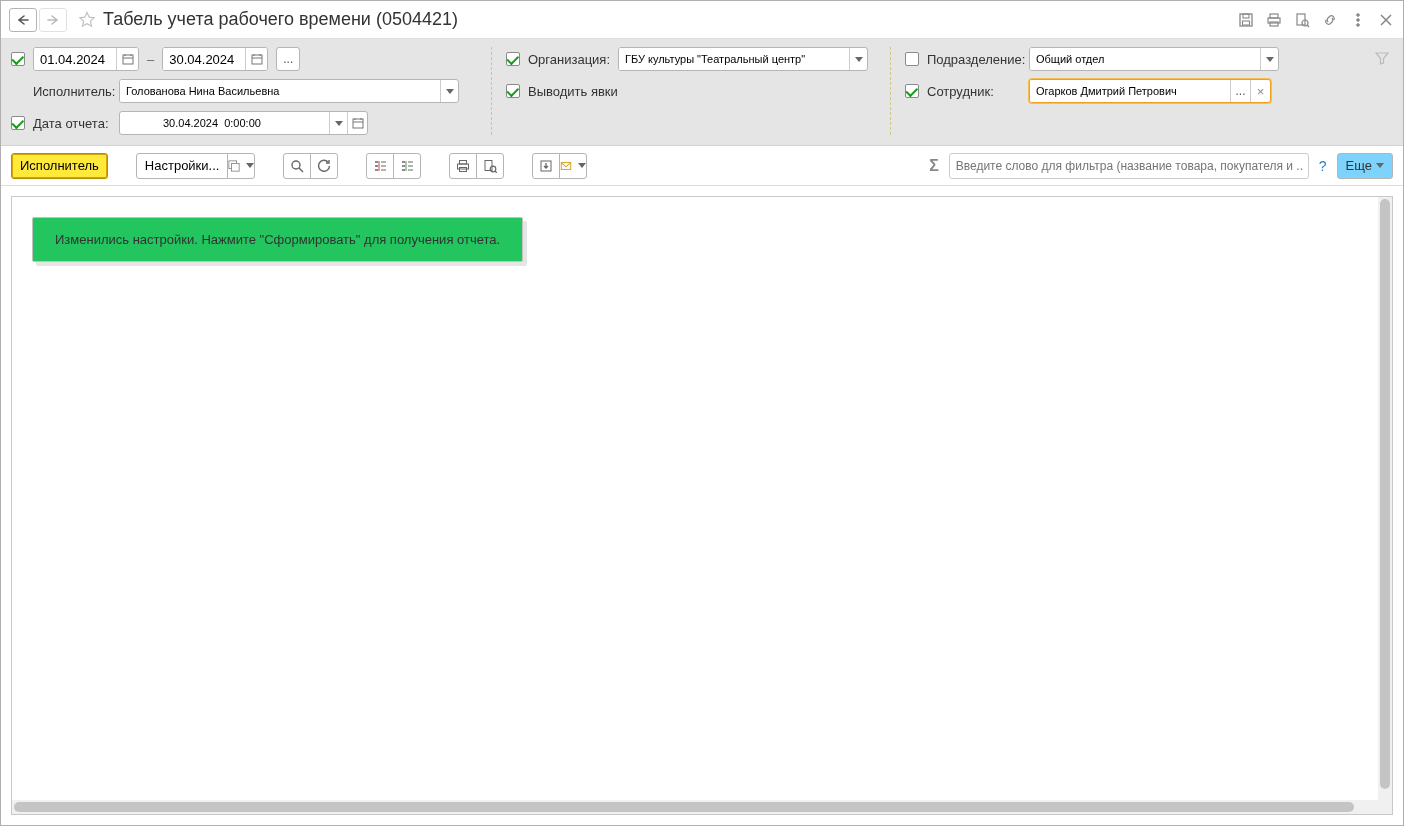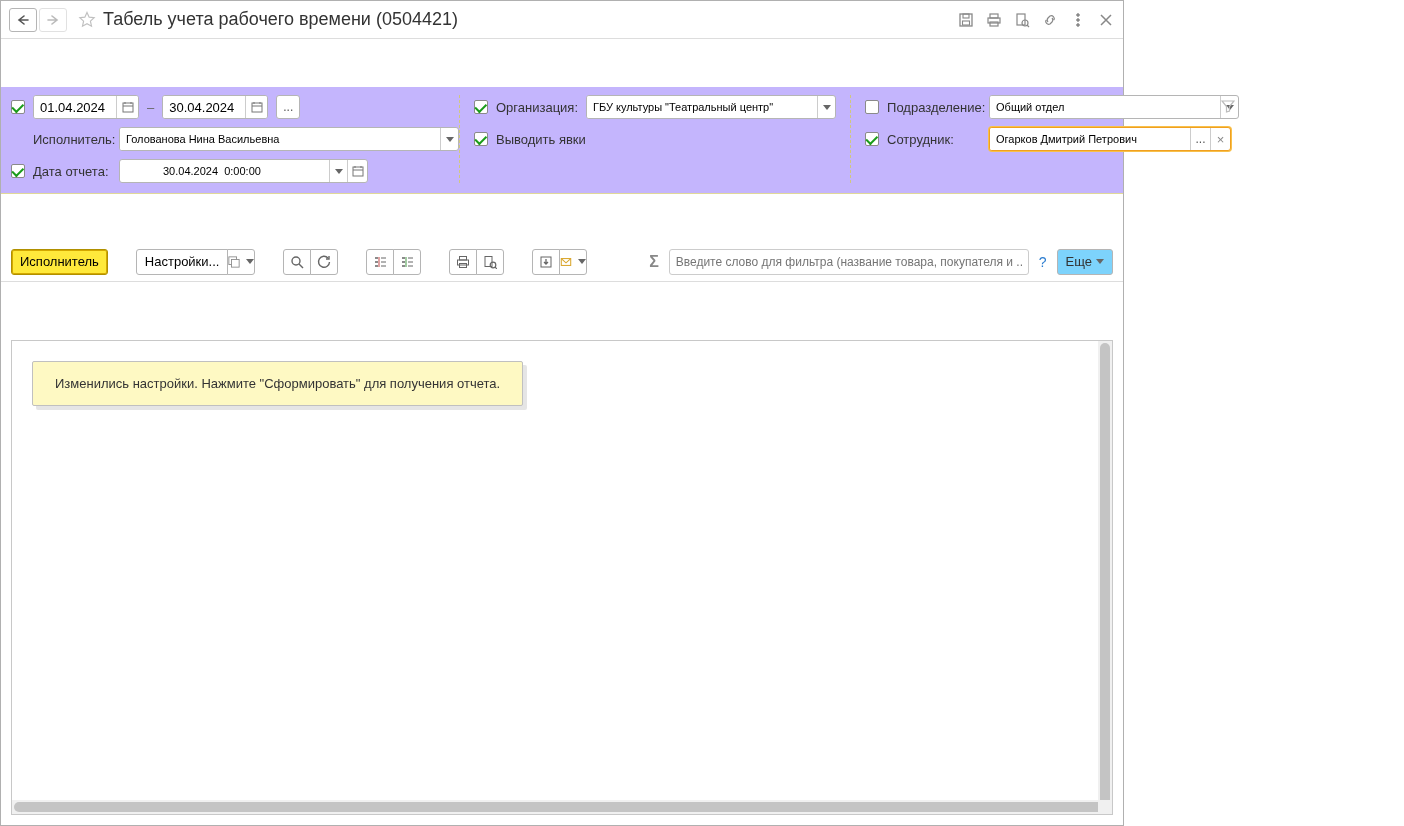--- a/index.html
+++ b/index.html
@@ -1,28 +1,28 @@
 <!DOCTYPE html>
 <html><head>
 <meta charset="utf-8">
 <style>
 * { box-sizing: border-box; font-family: Arial, sans-serif; }
 body { margin: 0; padding: 0; background: #fff; font-size: 13px; color: #333; }
-.window { width: 1124px; height: 826px; border: 1px solid #b0b0b0; display: flex; flex-direction: column; gap: 48px; }
+.window { width: 1404px; height: 826px; border: 1px solid #b0b0b0; display: flex; flex-direction: column; }
 .titlebar { display: flex; align-items: center; height: 38px; padding: 0 8px; border-bottom: 1px solid #ddd; background: #fff; }
 .nav-btn { width: 28px; height: 24px; border: 1px solid #b5b5b5; border-radius: 3px; background: #fff; display: flex; align-items: center; justify-content: center; margin-right: 2px; cursor: pointer; }
 .nav-btn.disabled { opacity: .4; cursor: default; }
 .star-icon { width: 20px; height: 20px; margin: 0 6px 0 8px; }
 .star-icon svg { stroke: #c0c0c0; fill: none; }
 .title-text { font-size: 18px; color: #333; flex: 1; }
 .titlebar-right { display: flex; align-items: center; gap: 10px; }
 .title-icon { width: 18px; height: 18px; display: flex; align-items: center; justify-content: center; cursor: pointer; color: #888; }
 .title-icon svg { stroke: #888; }
 
-.params-panel { background: #c4b5fd; border-bottom: 1px solid #e0d898; display: flex; padding: 8px 10px 10px 10px; gap: 0; }
+.params-panel { background: #e5e5e5; border-bottom: 1px solid #e0d898; display: flex; padding: 8px 10px 10px 10px; gap: 0; }
 .params-col { display: flex; flex-direction: column; gap: 8px; }
 .col1 { width: 480px; }
 .col2 { width: 400px; border-left: 1px dashed #d0c880; border-right: 1px dashed #d0c880; padding: 0 14px; }
 .col3 { flex: 1; padding-left: 14px; position: relative; }
 
 .param-row { display: flex; align-items: center; gap: 8px; min-height: 24px; }
 .cbx { width: 14px; height: 14px; border: 1px solid #8a8a8a; border-radius: 2px; background: #fff; display: inline-flex; align-items: center; justify-content: center; flex-shrink: 0; }
 .cbx.checked::after { content: ""; display: block; width: 9px; height: 5px; border-left: 2px solid #1a9c1a; border-bottom: 2px solid #1a9c1a; transform: rotate(-45deg) translate(0px,-1px); }
 .plabel { color: #333; }
 
@@ -57,21 +57,21 @@
 .tb-group .tb-btn:first-child { border-radius: 3px 0 0 3px; margin-left: 0; }
 .tb-group .tb-btn:last-child { border-radius: 0 3px 3px 0; }
 .tb-gap { width: 10px; }
 .tb-spacer { flex: 1; }
 .sigma { font-size: 16px; color: #888; font-weight: bold; margin-right: 4px; }
 .filter-input { height: 26px; width: 360px; border: 1px solid #ccc; border-radius: 3px; padding: 0 6px; font-size: 12px; color: #aaa; }
 .help-q { color: #2a7cd0; font-size: 14px; margin: 0 4px; cursor: pointer; }
 .more-btn { height: 26px; border: 1px solid #b5b5b5; border-radius: 3px; background: #7dd3fc; padding: 0 8px; display: inline-flex; align-items: center; gap: 4px; cursor: pointer; }
 
 .report-area { flex: 1; margin: 10px; border: 1px solid #c8c8c8; position: relative; overflow: hidden; background: #fff; }
-.message-box { position: absolute; left: 20px; top: 20px; border: 1px solid #c0c0c0; border-radius: 2px; background: #fef9c3; padding: 14px 22px; box-shadow: 4px 4px 0 #e5e5e5; font-size: 13px; color: #333; }
+.message-box { position: absolute; left: 20px; top: 20px; border: 1px solid #c0c0c0; border-radius: 2px; background: #22c55e; padding: 14px 22px; box-shadow: 4px 4px 0 #e5e5e5; font-size: 13px; color: #333; }
 .vscroll { position: absolute; right: 0; top: 0; bottom: 14px; width: 14px; background: #f0f0f0; }
 .vscroll .thumb { position: absolute; left: 2px; right: 2px; top: 2px; height: 590px; background: #c4c4c4; border-radius: 5px; }
 .hscroll { position: absolute; left: 0; right: 14px; bottom: 0; height: 14px; background: #f0f0f0; }
 .hscroll .thumb { position: absolute; top: 2px; bottom: 2px; left: 2px; width: 1340px; background: #c4c4c4; border-radius: 5px; }
 .scroll-corner { position: absolute; right: 0; bottom: 0; width: 14px; height: 14px; background: #f0f0f0; }
 
 svg { display: block; }
 .tri-down { width:0;height:0;border-left:4px solid transparent;border-right:4px solid transparent;border-top:5px solid #666; }
 </style>
 </head>

